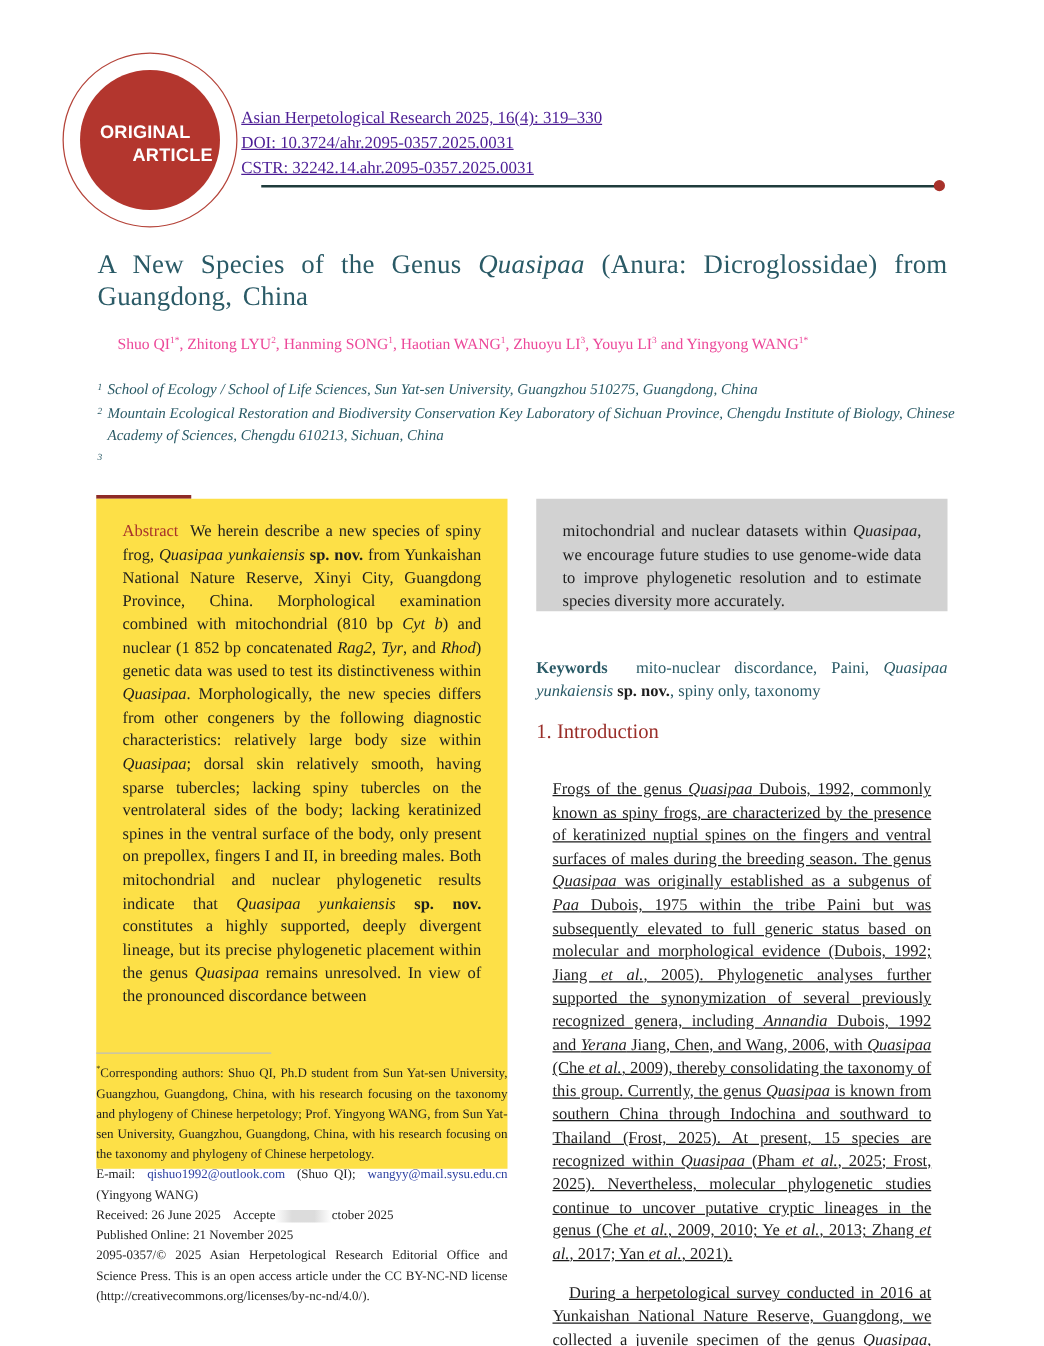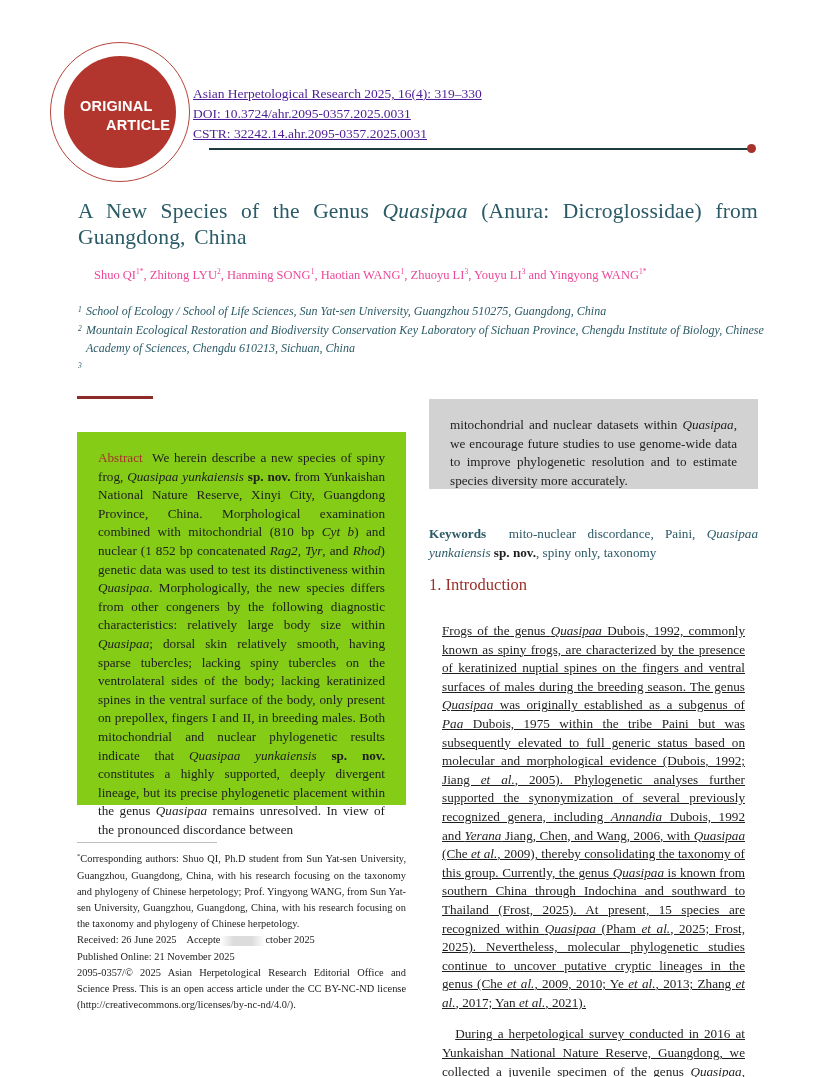--- a/index.html
+++ b/index.html
@@ -36,23 +36,22 @@
   .authors { position: absolute; left: 78px; top: 267px; font-size: 12.5px; color: #ec4899; margin-left: 16px; }
   .authors sup { font-size: 7.5px; }
 
   .affils { position: absolute; left: 78px; top: 302px; width: 690px; font-size: 12px; line-height: 18.5px; color: #2a5a66; font-style: italic; }
   .affil { position: relative; padding-left: 8px; }
   .affil sup { position: absolute; left: 0; top: -1px; font-size: 7.5px; font-style: italic; }
 
   
   .abs-accent { position: absolute; left: 77px; top: 396px; width: 76px; height: 3px; background: #8e2b26; }
   .abs-box-left {
-    position: absolute; left: 77px; top: 399px; width: 329px; height: 373px; background: #84cc16;
+    position: absolute; left: 77px; top: 399px; width: 329px; height: 536px; background: #fde047;
     padding: 17px 21px 0 21px;
-    margin-top: 33px;
   }
   .abs-box-right {
     position: absolute; left: 429px; top: 399px; width: 329px; height: 90px; background: #d2d2d2;
     padding: 17px 21px 0 21px;
   }
   .abs-text { font-size: 13.2px; line-height: 18.6px; text-align: justify; color: #1e1e1e; }
   .abs-text i { font-style: italic; }
   .abs-text b { font-weight: bold; }
   .abs-label { color: #a8322b; }
 
@@ -119,18 +118,25 @@
 <h2 class="intro-heading">1. Introduction</h2>
 <div class="intro-text" id="intro">
     <p><span>Frogs of the genus </span><i>Quasipaa</i><span> Dubois, 1992, commonly known as spiny frogs, are characterized by the presence of keratinized nuptial spines on the fingers and ventral surfaces of males during the breeding season. The genus </span><i>Quasipaa</i><span> was originally established as a subgenus of </span><i>Paa</i><span> Dubois, 1975 within the tribe Paini but was subsequently elevated to full generic status based on molecular and morphological evidence (Dubois, 1992; Jiang </span><i>et al.</i><span>, 2005). Phylogenetic analyses further supported the synonymization of several previously recognized genera, including </span><i>Annandia</i><span> Dubois, 1992 and </span><i>Yerana</i><span> Jiang, Chen, and Wang, 2006, with </span><i>Quasipaa</i><span> (Che </span><i>et al.</i><span>, 2009), thereby consolidating the taxonomy of this group. Currently, the genus </span><i>Quasipaa</i><span> is known from southern China through Indochina and southward to Thailand (Frost, 2025). At present, 15 species are recognized within </span><i>Quasipaa</i><span> (Pham </span><i>et al.</i><span>, 2025; Frost, 2025). Nevertheless, molecular phylogenetic studies continue to uncover putative cryptic lineages in the genus (Che </span><i>et al.</i><span>, 2009, 2010; Ye </span><i>et al.</i><span>, 2013; Zhang </span><i>et al.</i><span>, 2017; Yan </span><i>et al.</i><span>, 2021).</span></p>
     <p><span>During a herpetological survey conducted in 2016 at Yunkaishan National Nature Reserve, Guangdong, we collected a juvenile specimen of the genus </span><i>Quasipaa</i><span>, which was initially misidentified as </span><i>Q. exilispinosa</i><span> (Liu and Hu, 1975). Phylogenetic analysis based on mitochondrial DNA revealed</span></p>
   </div>
 
 <div class="fn-rule"></div>
 <div class="footnote">
   <div><sup>*</sup><span>Corresponding authors: Shuo QI, Ph.D student from Sun Yat-sen University, Guangzhou, Guangdong, China, with his research focusing on the taxonomy and phylogeny of Chinese herpetology; Prof. Yingyong WANG, from Sun Yat-sen University, Guangzhou, Guangdong, China, with his research focusing on the taxonomy and phylogeny of Chinese herpetology.</span></div>
   <div>
+    <span>E-mail:</span>&nbsp;
+    <a>qishuo1992@outlook.com</a>&nbsp;
+    <span>(Shuo QI);</span>&nbsp;
+    <a>wangyy@mail.sysu.edu.cn</a>
+    <span>(Yingyong WANG)</span>
+  </div>
+  <div>
     <span>Received: 26 June 2025</span>&nbsp;&nbsp;&nbsp;
     <span>Accepte</span><span class="blurred"></span><span>ctober 2025</span>
   </div>
   <div>Published Online: 21 November 2025</div>
   <div>2095-0357/© 2025 Asian Herpetological Research Editorial Office and Science Press. This is an open access article under the CC BY-NC-ND license (http://creativecommons.org/licenses/by-nc-nd/4.0/).</div>
 </div>
 
 </body></html>

